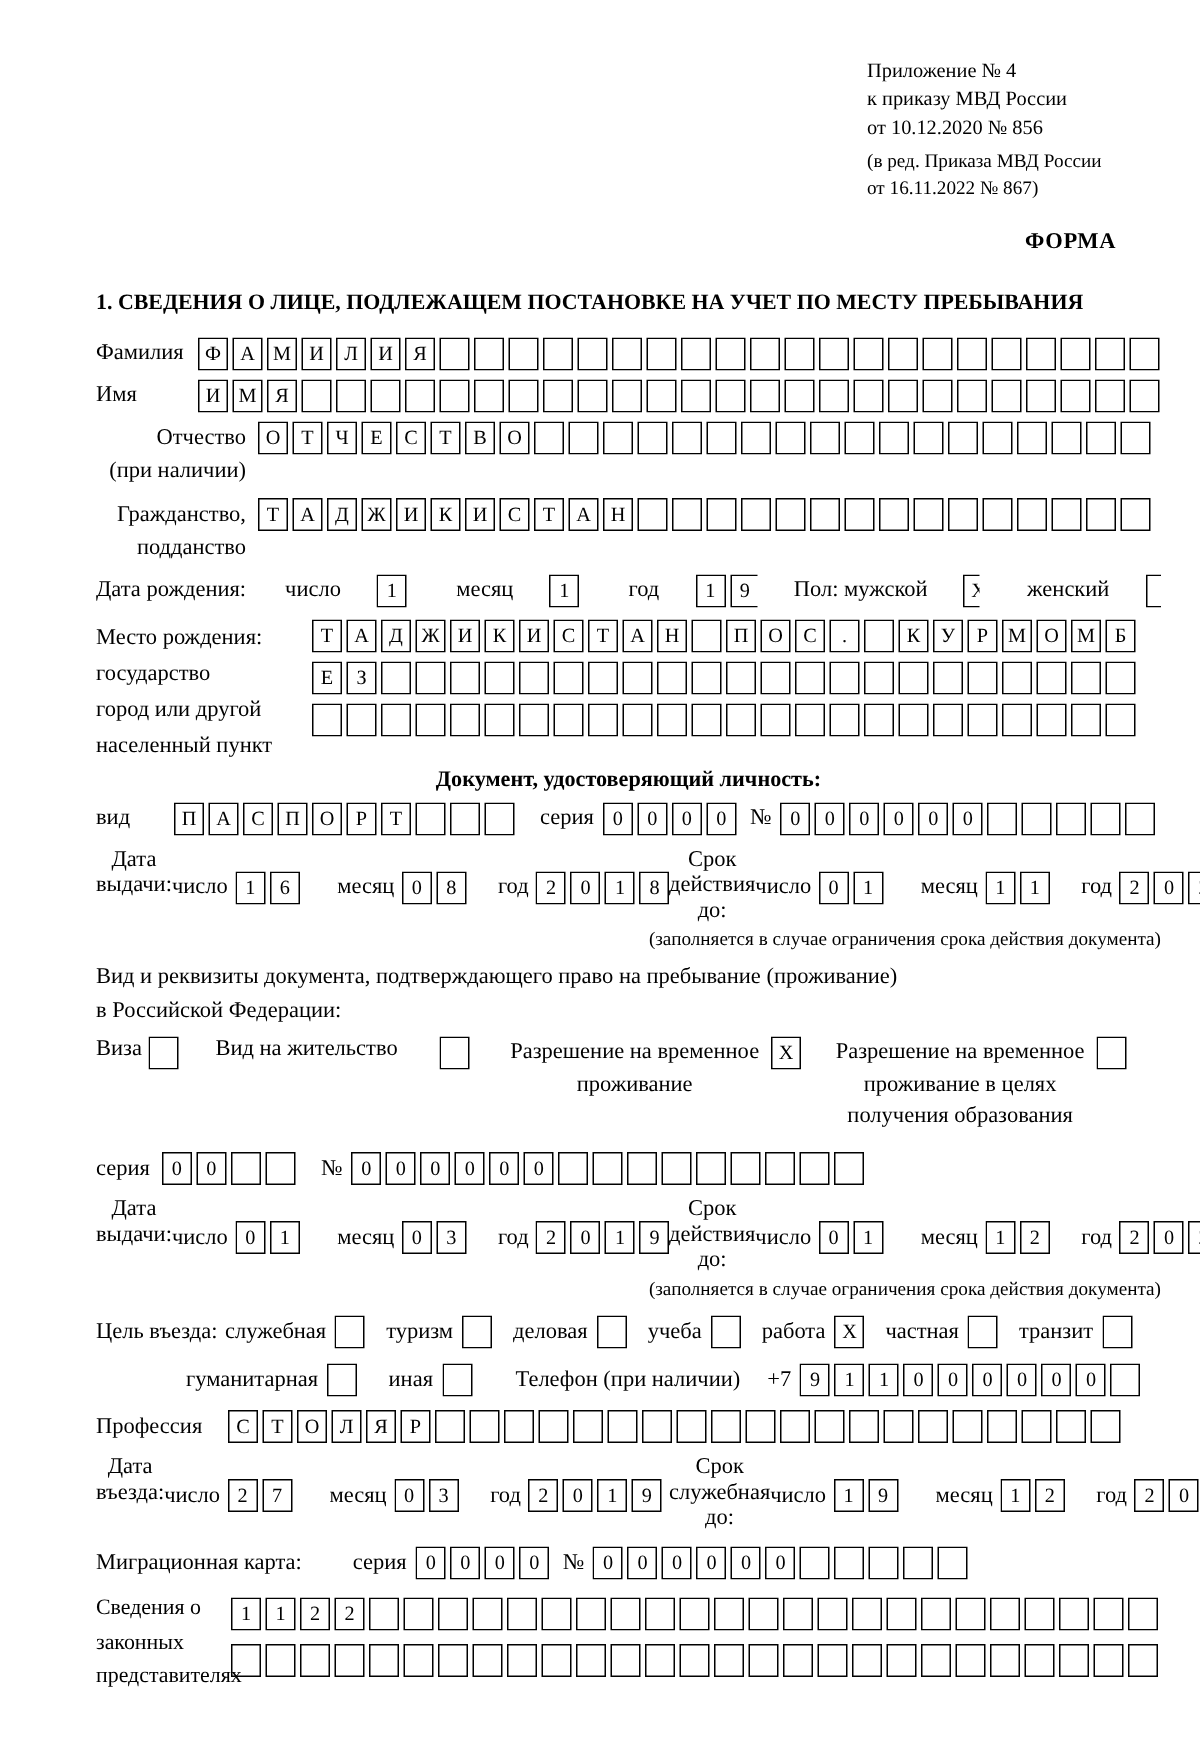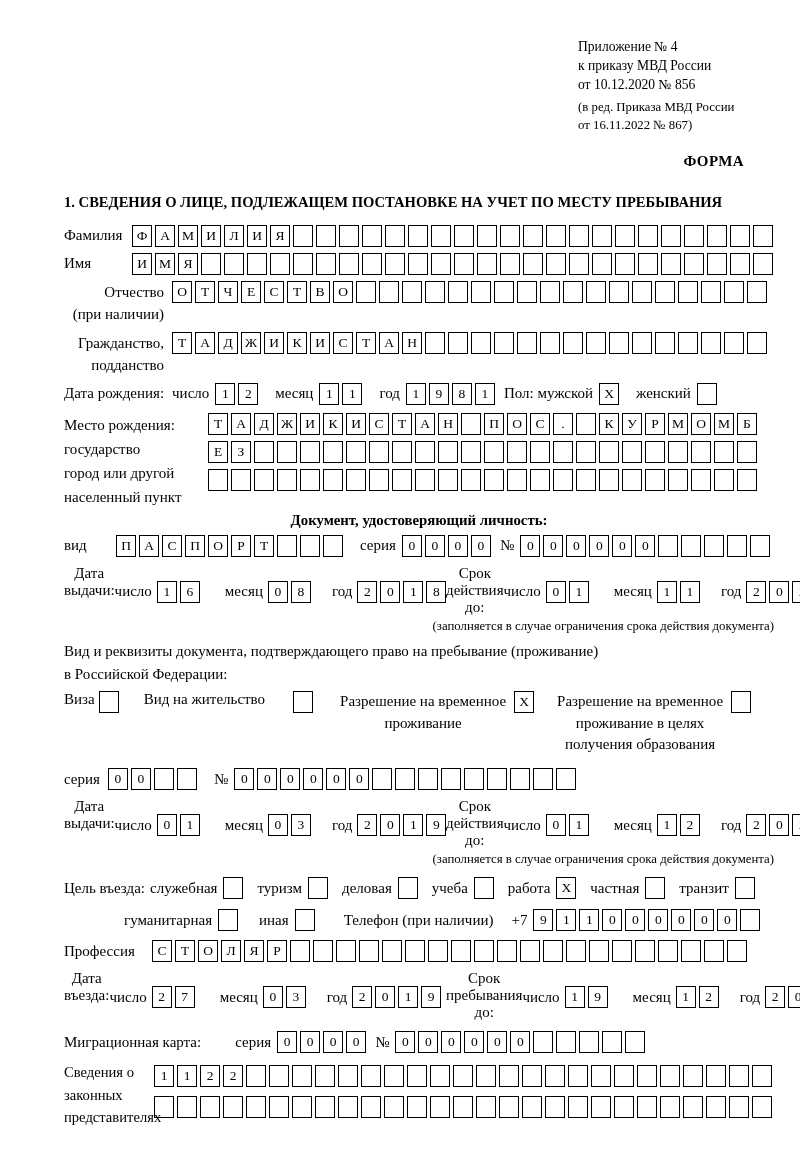--- a/index.html
+++ b/index.html
@@ -215,21 +215,21 @@
         <span class="cell"></span>
         <span class="cell"></span>
         <span class="cell"></span>
         <span class="cell"></span>
         <span class="cell"></span>
         <span class="cell"></span>
         <span class="cell"></span>
       </span>
   </div>
 
-  <div class="frow" style="">
+  <div class="frow" style="gap:18px;">
     <span class="lbl">Дата рождения:</span>
     <span class="lbl mrg-s">число</span>
     <span class="cells mrg">
         <span class="cell">1</span>
         <span class="cell">2</span>
       </span>
     <span class="lbl mrg-s">месяц</span>
     <span class="cells mrg">
         <span class="cell">1</span>
         <span class="cell">1</span>
@@ -664,21 +664,21 @@
         <span class="lbl" style="margin-left:6px;">год</span>
         <span class="cells">
             <span class="cell">2</span>
             <span class="cell">0</span>
             <span class="cell">1</span>
             <span class="cell">9</span>
           </span>
       </div>
     </div>
     <div class="dgroup right">
-      <div class="dhead">Срок пребывания до:</div>
+      <div class="dhead">Срок служебная до:</div>
       <div class="dfields">
         <span class="lbl">число</span>
         <span class="cells grp">
             <span class="cell">1</span>
             <span class="cell">9</span>
           </span>
         <span class="lbl" style="margin-left:10px;">месяц</span>
         <span class="cells grp">
             <span class="cell">1</span>
             <span class="cell">2</span>

